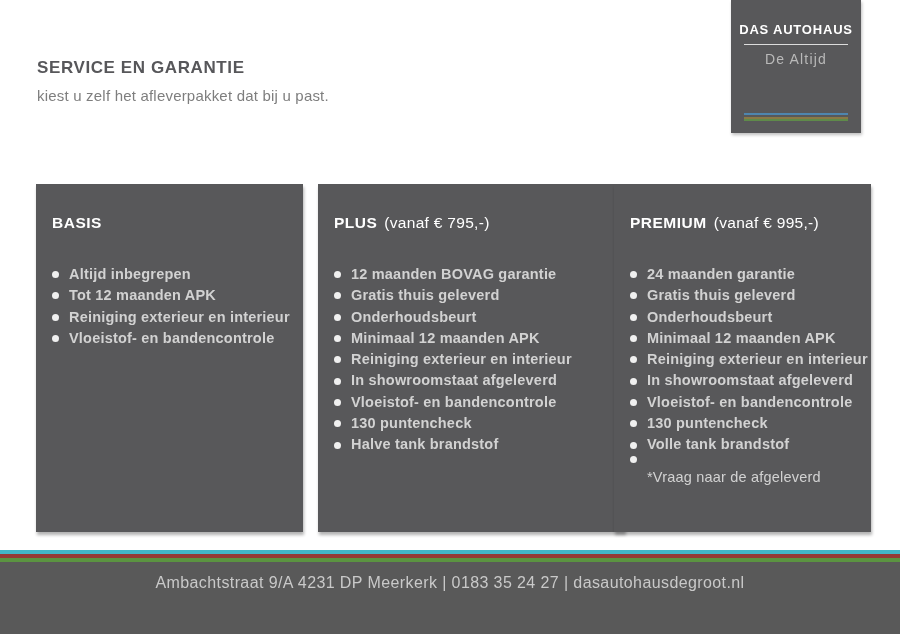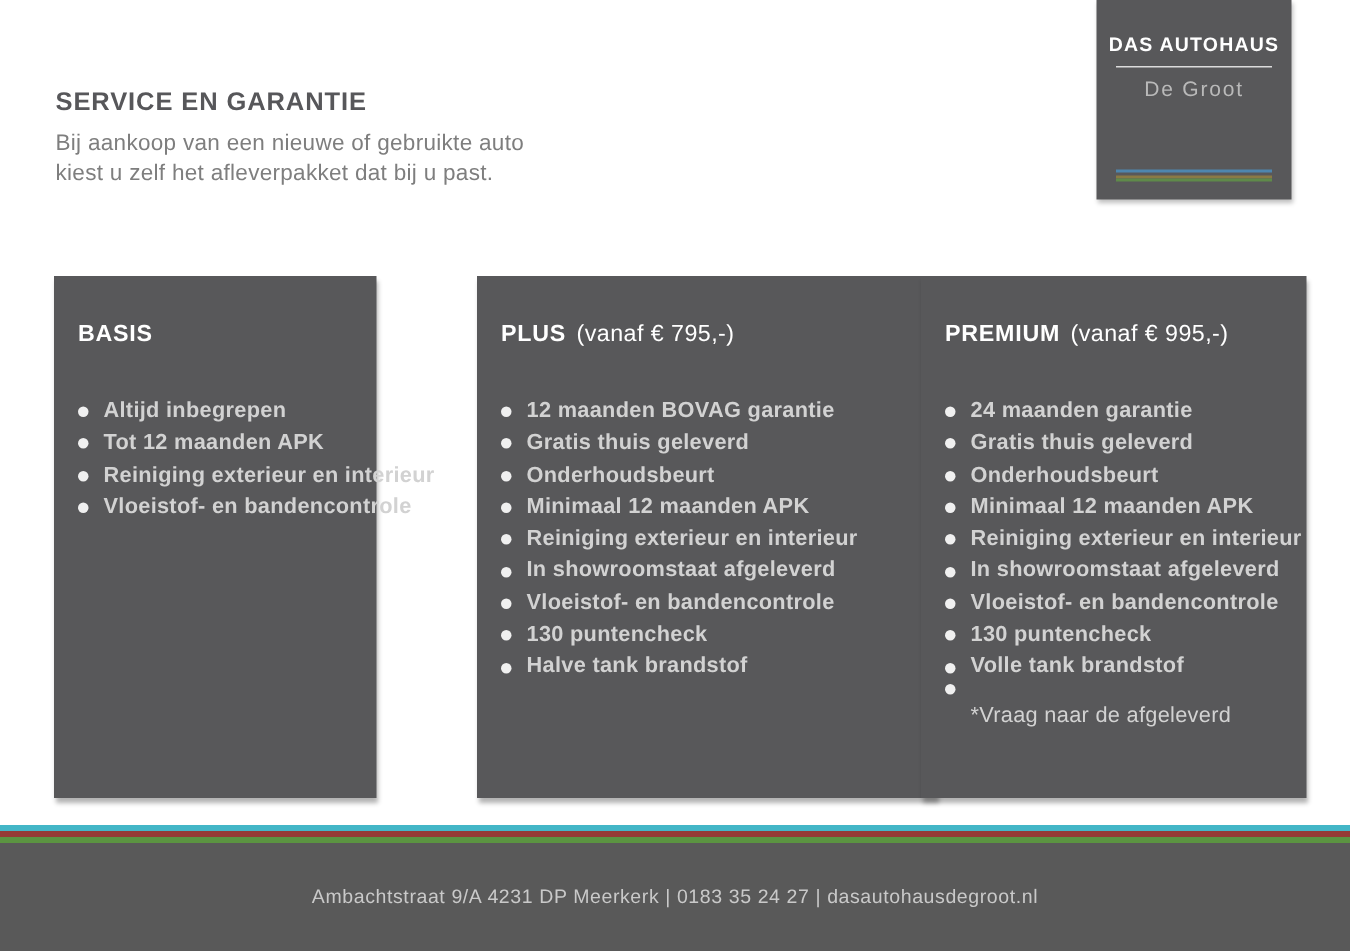--- a/index.html
+++ b/index.html
@@ -67,21 +67,21 @@
   .ls-gold { background: var(--logo-gold); }
   .ls-green { background: var(--logo-green); }
 
   
   .panel {
     position: absolute; top: 184px; height: 348px;
     background: var(--panel-gray);
     box-shadow: 1px 3px 3px rgba(0,0,0,0.3);
     padding: 30px 8px 0 16px;
   }
-  .panel-basis   { left: 36px;  width: 215px; }
+  .panel-basis   { left: 36px;  width: 267px; }
   .panel-plus    { left: 318px; width: 307px; }
   .panel-premium { left: 614px; width: 257px; }
   .panel h2 {
     margin: 0;
     font-size: 15.5px; line-height: 18px;
     font-weight: bold; color: #ffffff;
     letter-spacing: 0.5px;
   }
   .pkg-price { font-weight: normal; margin-left: 7px; letter-spacing: 0.3px; }
   .panel ul { list-style: none; margin: 32px 0 0 0; padding: 0; font-weight: bold; }
@@ -108,37 +108,36 @@
   .stripe-red   { background: var(--stripe-red); }
   .stripe-green { background: var(--stripe-green); }
 
   
   .footer {
     position: absolute; left: 0; top: 562px;
     width: 900px; height: 72px;
     background: var(--footer-gray);
   }
   .footer-text {
-    margin-top: 28px; text-align: center;
-    font-size: 13px; color: #c9c9c9; letter-spacing: 0.4px;
+    margin-top: 12px; text-align: center;
+    font-size: 16px; color: #c9c9c9; letter-spacing: 0.4px;
   }
 </style>
 </head>
 <body>
 
 <div class="header-block">
   <h1 class="page-title">SERVICE EN GARANTIE</h1>
-  <p class="page-subtitle">Bij aankoop van een nieuwe of gebruikte auto</p>
   <p class="page-subtitle">kiest u zelf het afleverpakket dat bij u past.</p>
 </div>
 
 <div class="logo-box">
   <div class="logo-name">DAS AUTOHAUS</div>
   <div class="logo-divider"></div>
-  <div class="logo-subname">De Groot</div>
+  <div class="logo-subname">De Altijd</div>
   <div class="logo-stripes">
     <div class="ls ls-blue"></div>
     <div class="ls ls-gold"></div>
     <div class="ls ls-green"></div>
   </div>
 </div>
 
 <section class="panel panel-basis">
   <h2><span class="pkg-name">BASIS</span><span class="pkg-price"></span></h2>
   <ul>

